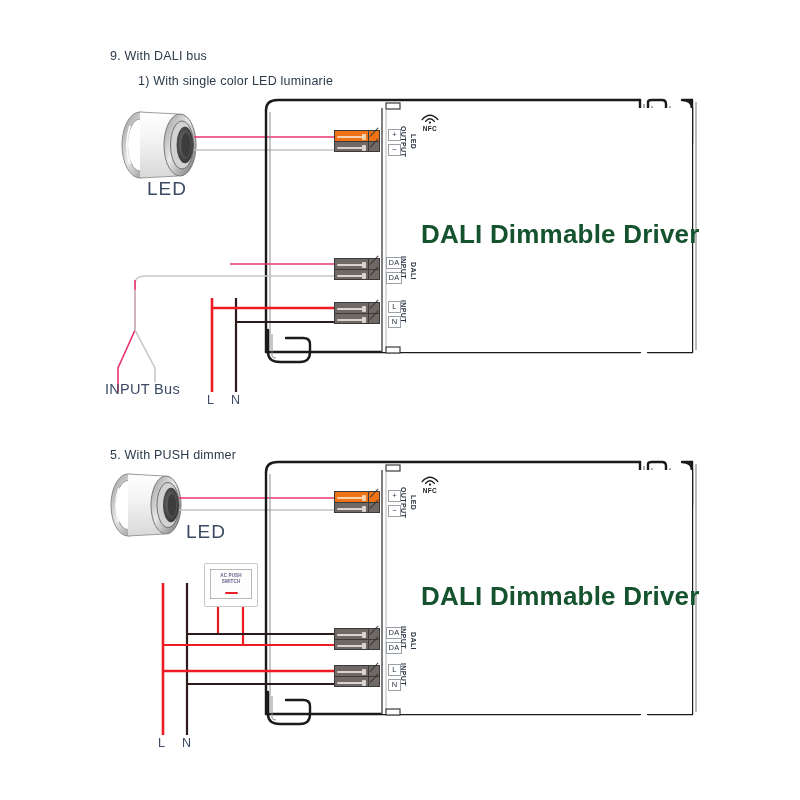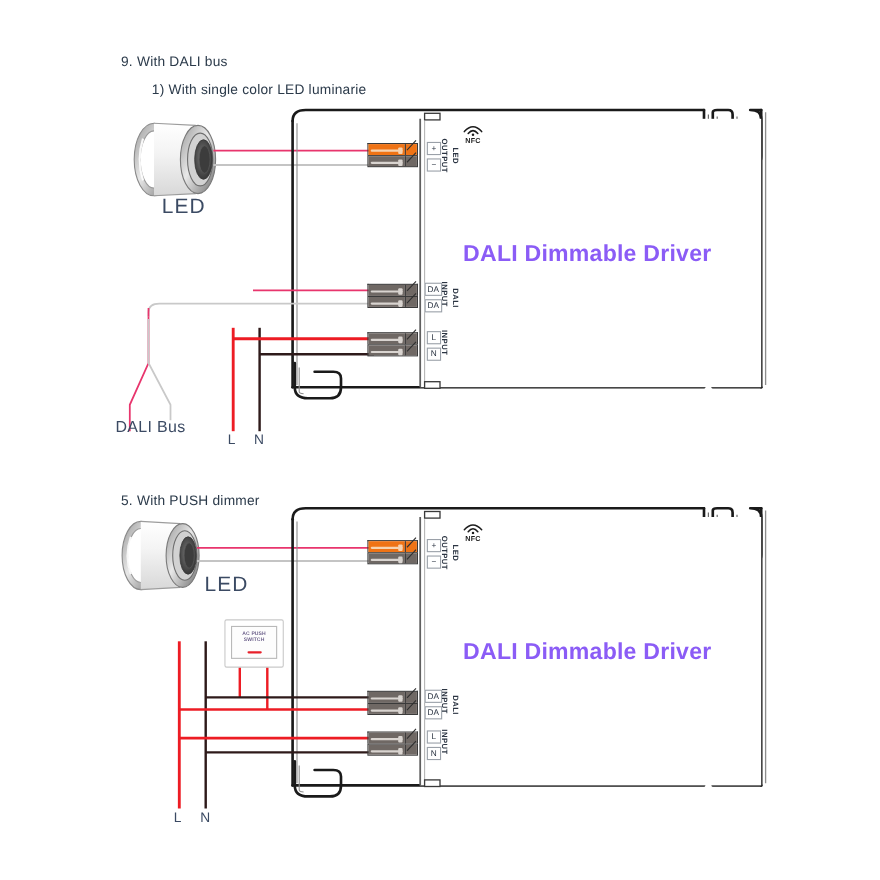--- a/index.html
+++ b/index.html
@@ -38,23 +38,23 @@
   .lbl {
     position: absolute;
     color: #3b4a63;
     white-space: nowrap;
   }
   .lbl-led     { font-size: 19px; letter-spacing: 1px; }
   .lbl-bus     { font-size: 14.5px; letter-spacing: 0.3px; }
   .lbl-ln      { font-size: 12.5px; font-weight: 500; }
   .driver-title {
     position: absolute;
-    font-size: 21px;
+    font-size: 26px;
     font-weight: bold;
-    color: #8b5cf6;
+    color: #14532d;
     white-space: nowrap;
     letter-spacing: 0.2px;
   }
 
   
   .svglayer {
     position: absolute;
     left: 0; top: 0;
     width: 800px; height: 800px;
     pointer-events: none;
@@ -355,21 +355,21 @@
       <path d="M187 684 L340 684" stroke="#2e1a1a" stroke-width="2.2" fill="none"></path>
 
     </g>
   </svg>
 
   <div class="heading" style="left:110px; top:49px;">9. With DALI bus</div>
   <div class="subheading" style="left:126px; top:74px;margin-left:12px;">1)  With single color LED luminarie</div>
 
   <div class="lbl lbl-led" style="left:147px; top:178px;">LED</div>
 
-  <div class="lbl lbl-bus" style="left:105px; top:381px;">DALI Bus</div>
+  <div class="lbl lbl-bus" style="left:105px; top:381px;">INPUT Bus</div>
 
   <div class="lbl lbl-ln" style="left:207px; top:393px;">L</div>
   <div class="lbl lbl-ln" style="left:231px; top:393px;">N</div>
 
   <div class="driver-title" style="left:421px; top:219px;">DALI Dimmable Driver</div>
 
   <div class="nfc" style="left:417px; top:110px;">
     <svg viewBox="0 0 26 16" width="26" height="14">
       <path d="M4 11 Q13 1 22 11" stroke="#1d1d1d" stroke-width="1.6" fill="none" stroke-linecap="round"></path>
       <path d="M8 13 Q13 7 18 13" stroke="#1d1d1d" stroke-width="1.6" fill="none" stroke-linecap="round"></path>

